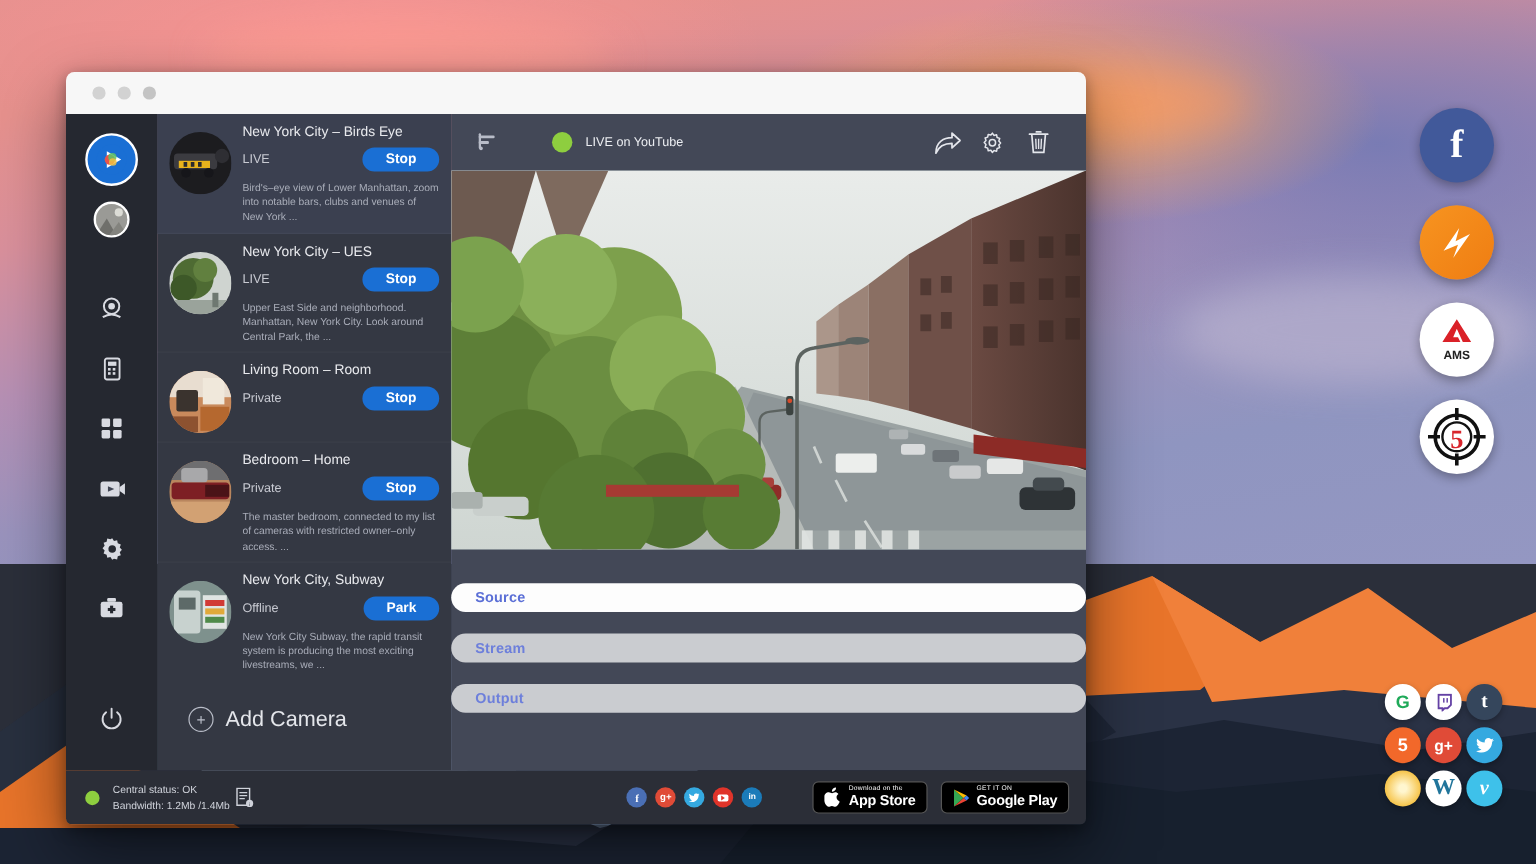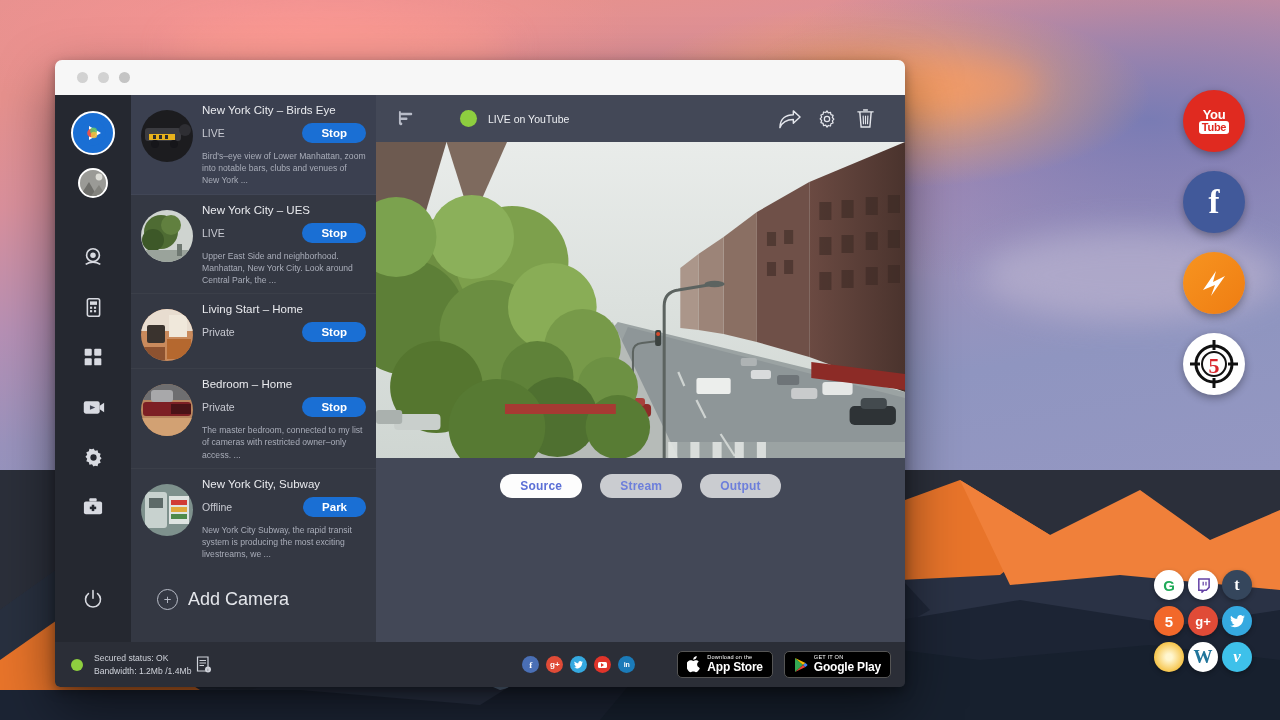--- a/index.html
+++ b/index.html
@@ -136,21 +136,21 @@
   .live-dot { width:17px; height:17px; border-radius:50%; background:#8ece3f; }
   .live-txt { color:#eceef2; font-size:10.5px; }
   .top-spacer { flex:1; }
   .top-ic { width:36px; height:30px; display:flex; align-items:center; justify-content:center;
     cursor:pointer; margin-left:2px; }
 
   .video {
     height:316px; flex:0 0 316px; position:relative; overflow:hidden; background:#9ea9ad;
   }
 
-  .pills { display:flex; justify-content:center; gap:18px; margin-top:16px; }
+  .pills { display:flex; justify-content:center; gap:18px; margin-top:28px;flex-direction:column; }
   .pill {
     border-radius:14px; padding:5px 20px; font-size:12px; cursor:pointer;
     font-weight:bold; letter-spacing:.2px;
   }
   .pill.on  { background:#fdfdfd; color:#5b6fd6; }
   .pill.off { background:rgba(255,255,255,.72); color:#6d7fdb; }
 
   .info { padding:25px 0 0 78px; }
   .info-row { display:flex; margin-bottom:20px; }
   .info-k { width:152px; color:#f0f1f5; font-size:13px; }
@@ -195,33 +195,35 @@
     <polygon points="0,360 0,250 70,200 150,232 240,170 330,215 400,280 250,330 80,320" fill="#28303f"></polygon>
     <polygon points="0,300 60,258 140,292 200,330 120,360 0,360" fill="#e8742a"></polygon>
     <polygon points="330,215 430,150 520,205 600,250 560,330 400,320 350,270" fill="#7f93ae"></polygon>
     <polygon points="430,230 520,205 600,250 620,300 500,330 430,300" fill="#6b819f"></polygon>
     <polygon points="620,258 760,230 900,260 1020,240 1180,265 1280,250 1280,360 0,360 0,330 300,330 480,345" fill="#1c2434"></polygon>
     <polygon points="140,240 230,196 320,230 400,290 300,320 180,300" fill="#8fa2bb"></polygon>
     <polygon points="650,300 820,280 980,300 1150,285 1280,300 1280,360 600,360" fill="#17202e"></polygon>
   </svg>
 
   <div class="dock-right">
-    <div class="dock-ic ic-youtube">
-      <div style="text-align:center;">
-        <div class="yt-top">You</div>
-        <div class="yt-box">Tube</div>
-      </div>
-    </div>
     <div class="dock-ic ic-facebook">
       <span style="font-size:33px;font-family:'Liberation Serif',serif;line-height:1;">f</span>
     </div>
     <div class="dock-ic ic-wowza">
       <svg width="40" height="40" viewBox="0 0 40 40">
         <path d="M9 27 L22 8 L19 19 L31 13 L17 33 L21 22 Z" fill="#fff"></path>
       </svg>
+    </div>
+    <div class="dock-ic ic-adobe">
+      <div style="text-align:center;">
+        <svg width="30" height="21" viewBox="0 0 30 21">
+          <path d="M15 1 L27 20 L20 20 L15 9 L12 16 L16 16 L18 20 L3 20 Z" fill="#da2128"></path>
+        </svg>
+        <div style="color:#222;font-size:10px;font-weight:bold;line-height:1;margin-top:1px;">AMS</div>
+      </div>
     </div>
     <div class="dock-ic ic-five">
       <svg width="52" height="52" viewBox="0 0 52 52">
         <circle cx="26" cy="26" r="18" fill="none" stroke="#111" stroke-width="3"></circle>
         <circle cx="26" cy="26" r="12" fill="none" stroke="#111" stroke-width="2"></circle>
         <line x1="26" y1="2" x2="26" y2="12" stroke="#111" stroke-width="3"></line>
         <line x1="26" y1="40" x2="26" y2="50" stroke="#111" stroke-width="3"></line>
         <line x1="2" y1="26" x2="12" y2="26" stroke="#111" stroke-width="3"></line>
         <line x1="40" y1="26" x2="50" y2="26" stroke="#111" stroke-width="3"></line>
         <text x="26" y="35" font-size="22" font-weight="bold" fill="#d8252c" text-anchor="middle" font-family="Liberation Serif, serif">5</text>
@@ -401,21 +403,21 @@
           <svg width="52" height="52" viewBox="0 0 52 52">
             <rect width="52" height="52" fill="#c98a5c"></rect>
             <rect x="0" y="0" width="52" height="22" fill="#e8ddd0"></rect>
             <rect x="6" y="16" width="18" height="18" rx="2" fill="#3a332e"></rect>
             <rect x="28" y="6" width="18" height="22" fill="#f0e8db"></rect>
             <rect x="26" y="30" width="24" height="20" fill="#b5682f"></rect>
             <rect x="2" y="38" width="22" height="13" fill="#8d5230"></rect>
           </svg>
         </div>
         <div class="cam-body">
-          <div class="cam-title">Living Start – Home</div>
+          <div class="cam-title">Living Room – Room</div>
           <div class="cam-mid">
             <span class="cam-state">Private</span>
             <button class="btn-act">Stop</button>
           </div>
         </div>
       </div>
 
       <div class="cam">
         <div class="thumb">
           <svg width="52" height="52" viewBox="0 0 52 52">
@@ -625,21 +627,21 @@
         <div class="pill off">Stream</div>
         <div class="pill off">Output</div>
       </div>
 
     </div>
   </div>
 
   <div class="footer">
     <div class="srv-dot"></div>
     <div>
-      <div class="srv-txt">Secured status: OK</div>
+      <div class="srv-txt">Central status: OK</div>
       <div class="srv-txt">Bandwidth: 1.2Mb /1.4Mb</div>
     </div>
     <div class="doc-ic">
       <svg width="16" height="17" viewBox="0 0 16 17">
         <path d="M1.5 1 L12 1 L12 15 L1.5 15 Z" fill="none" stroke="#cfd2da" stroke-width="1.2"></path>
         <line x1="3.5" y1="4.5" x2="10" y2="4.5" stroke="#cfd2da" stroke-width="1"></line>
         <line x1="3.5" y1="7" x2="10" y2="7" stroke="#cfd2da" stroke-width="1"></line>
         <line x1="3.5" y1="9.5" x2="8" y2="9.5" stroke="#cfd2da" stroke-width="1"></line>
         <circle cx="12" cy="13.5" r="3" fill="#cfd2da"></circle>
         <text x="12" y="15.3" font-size="4" fill="#2b2e37" text-anchor="middle" font-family="Liberation Sans, sans-serif">i</text>

